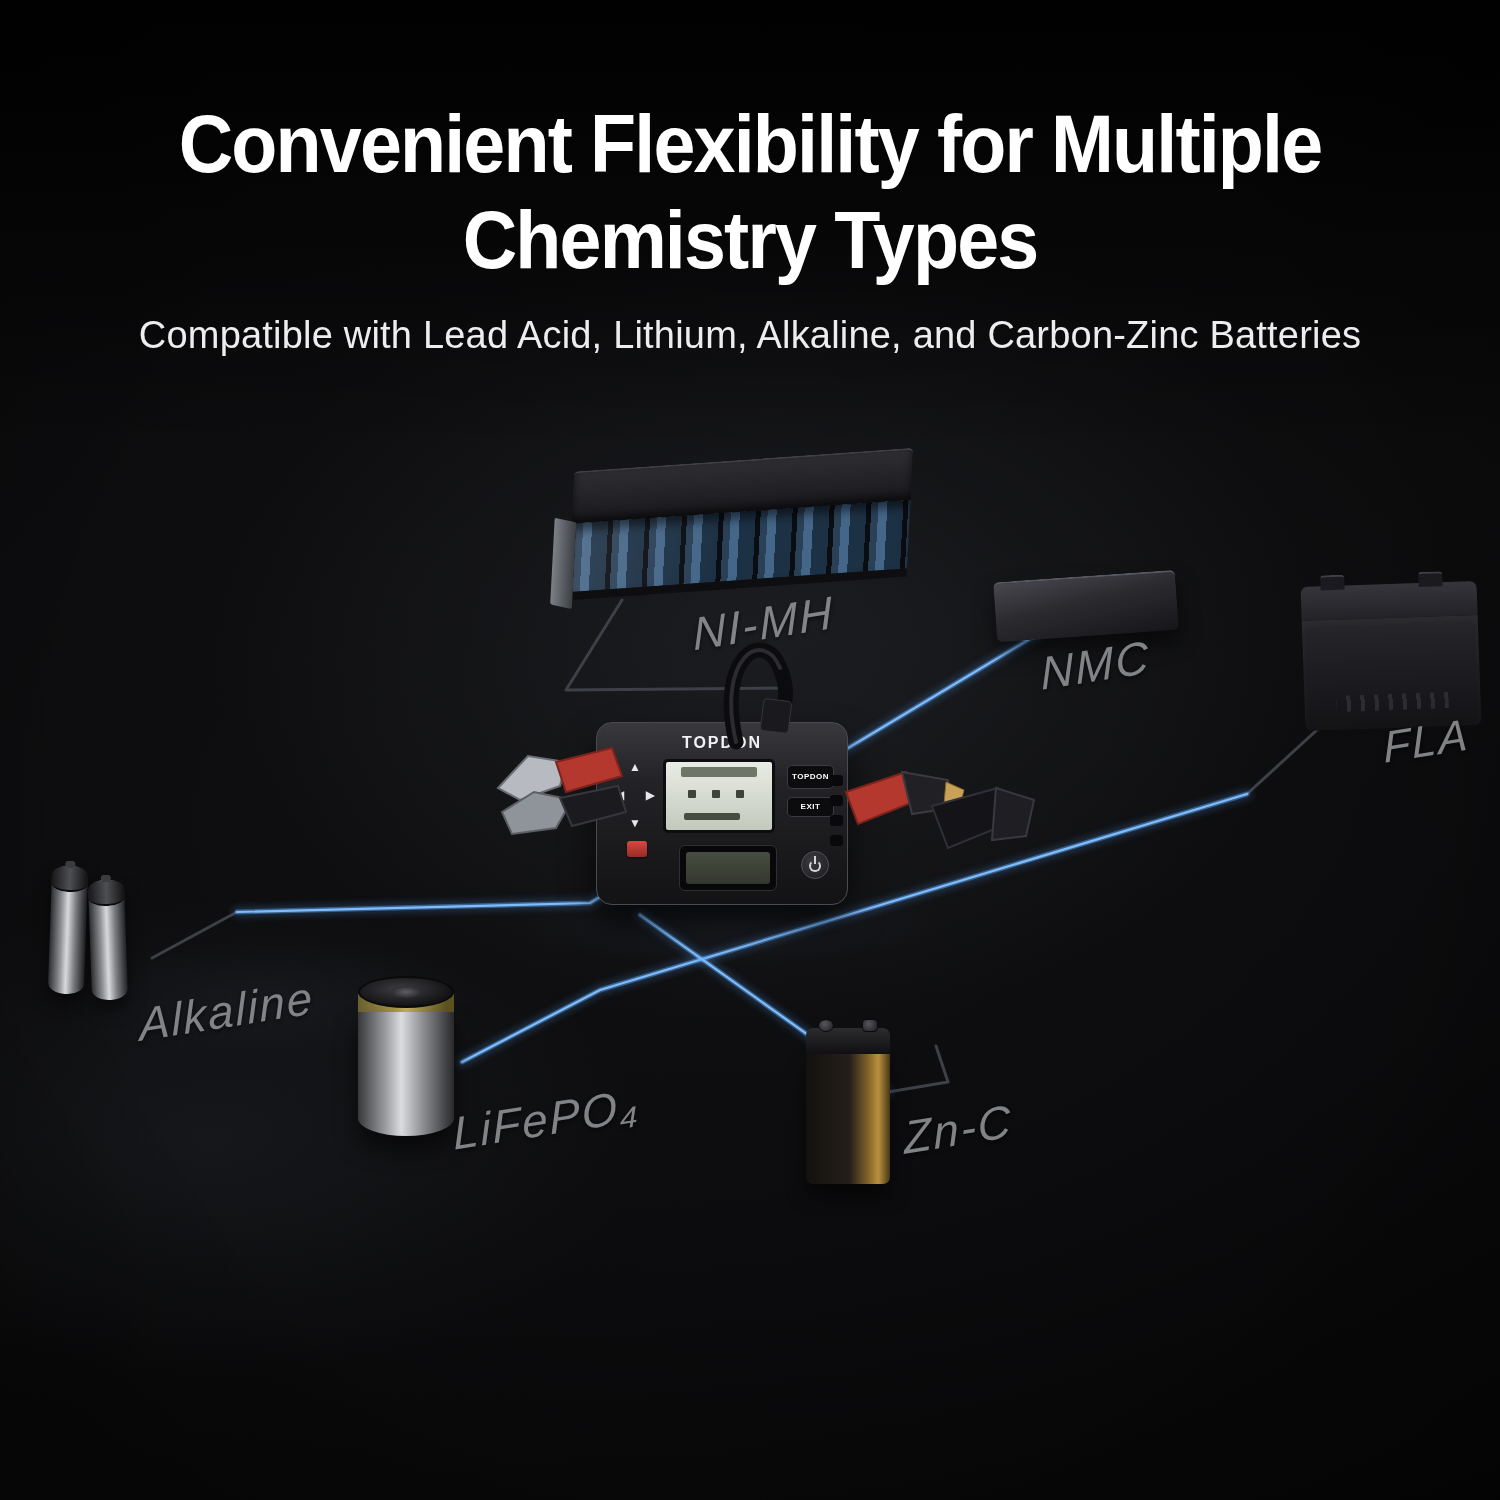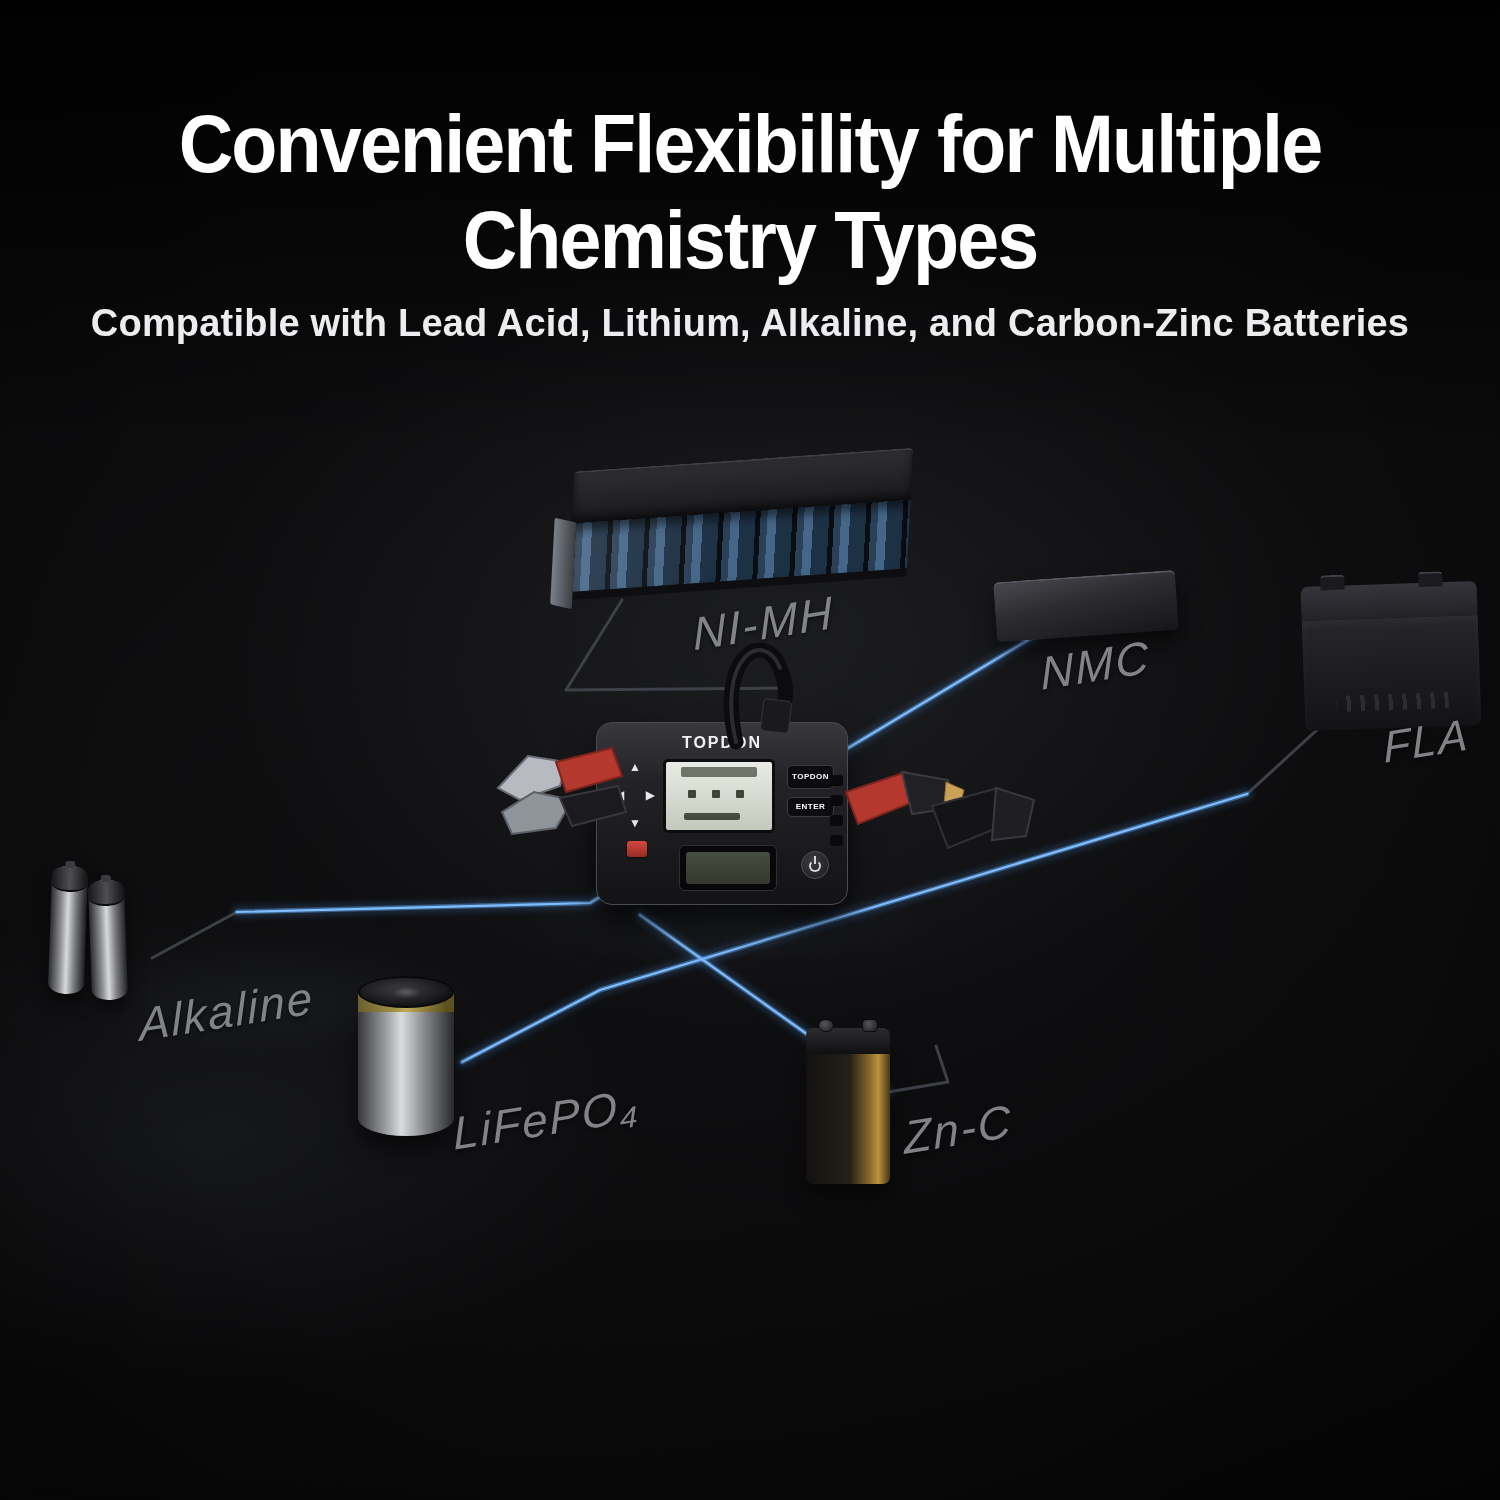--- a/index.html
+++ b/index.html
@@ -20,21 +20,21 @@
     background:radial-gradient(1200px 1200px at 50% 52%, transparent 55%, rgba(0,0,0,.45) 100%);
   }
 
   
   .hero{ position:absolute; top:96px; left:0; width:100%; text-align:center; z-index:10; }
   .title{
     color:#fff; font-weight:800; font-size:82px; line-height:1.17; letter-spacing:-2px;
     transform:scaleX(.92); transform-origin:center top;
   }
   .title .line{ display:block; }
-  .subtitle{ margin-top:14px; color:#ededef; font-size:38px; font-weight:700; letter-spacing:.2px; }
+  .subtitle{ margin-top:26px; color:#ededef; font-size:38px; font-weight:400; letter-spacing:.2px; }
 
   
   svg.lines, svg.overlay{ position:absolute; inset:0; pointer-events:none; }
   svg.lines{ z-index:3; }
   svg.overlay{ z-index:7; }
   .dark{ fill:none; stroke:#3d4046; stroke-width:3; stroke-linecap:round; stroke-linejoin:round; }
   .glow{ fill:none; stroke:rgba(86,167,255,.20); stroke-width:11; stroke-linecap:round; stroke-linejoin:round; filter:blur(3px); }
   .mid { fill:none; stroke:rgba(104,178,255,.40); stroke-width:5;  stroke-linecap:round; stroke-linejoin:round; }
   .core{ fill:none; stroke:#7fbdff; stroke-width:2.2; stroke-linecap:round; stroke-linejoin:round; }
 
@@ -269,21 +269,21 @@
       <div class="scr-mark m3"></div>
       <div class="scr-bar"></div>
     </div>
     <div class="dpad">
       <span class="d-up">▲</span>
       <span class="d-left">◀</span>
       <span class="d-right">▶</span>
       <span class="d-down">▼</span>
     </div>
     <div class="btn-enter">TOPDON</div>
-    <div class="btn-exit">ENTER</div>
+    <div class="btn-exit">EXIT</div>
     <div class="red-chip"></div>
     <div class="sub-lcd">
       <div class="lcd-in"></div>
     </div>
     <div class="power-btn">
       <span class="pw-ring"></span>
       <span class="pw-bar"></span>
     </div>
     <div class="rib r1"></div>
     <div class="rib r2"></div>

